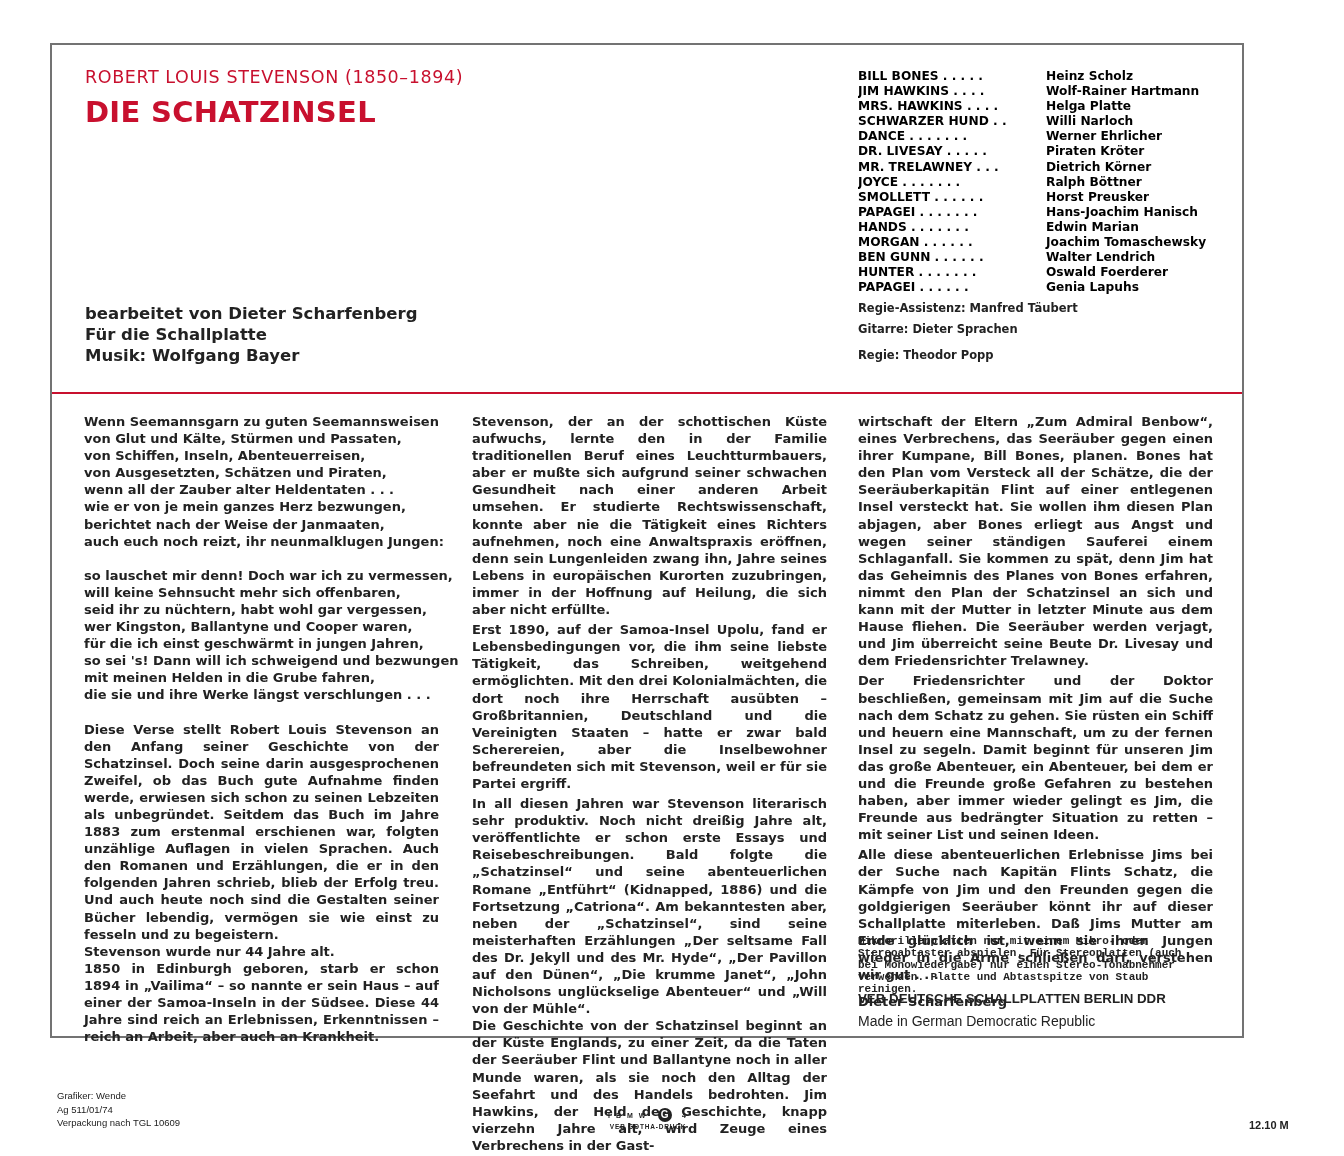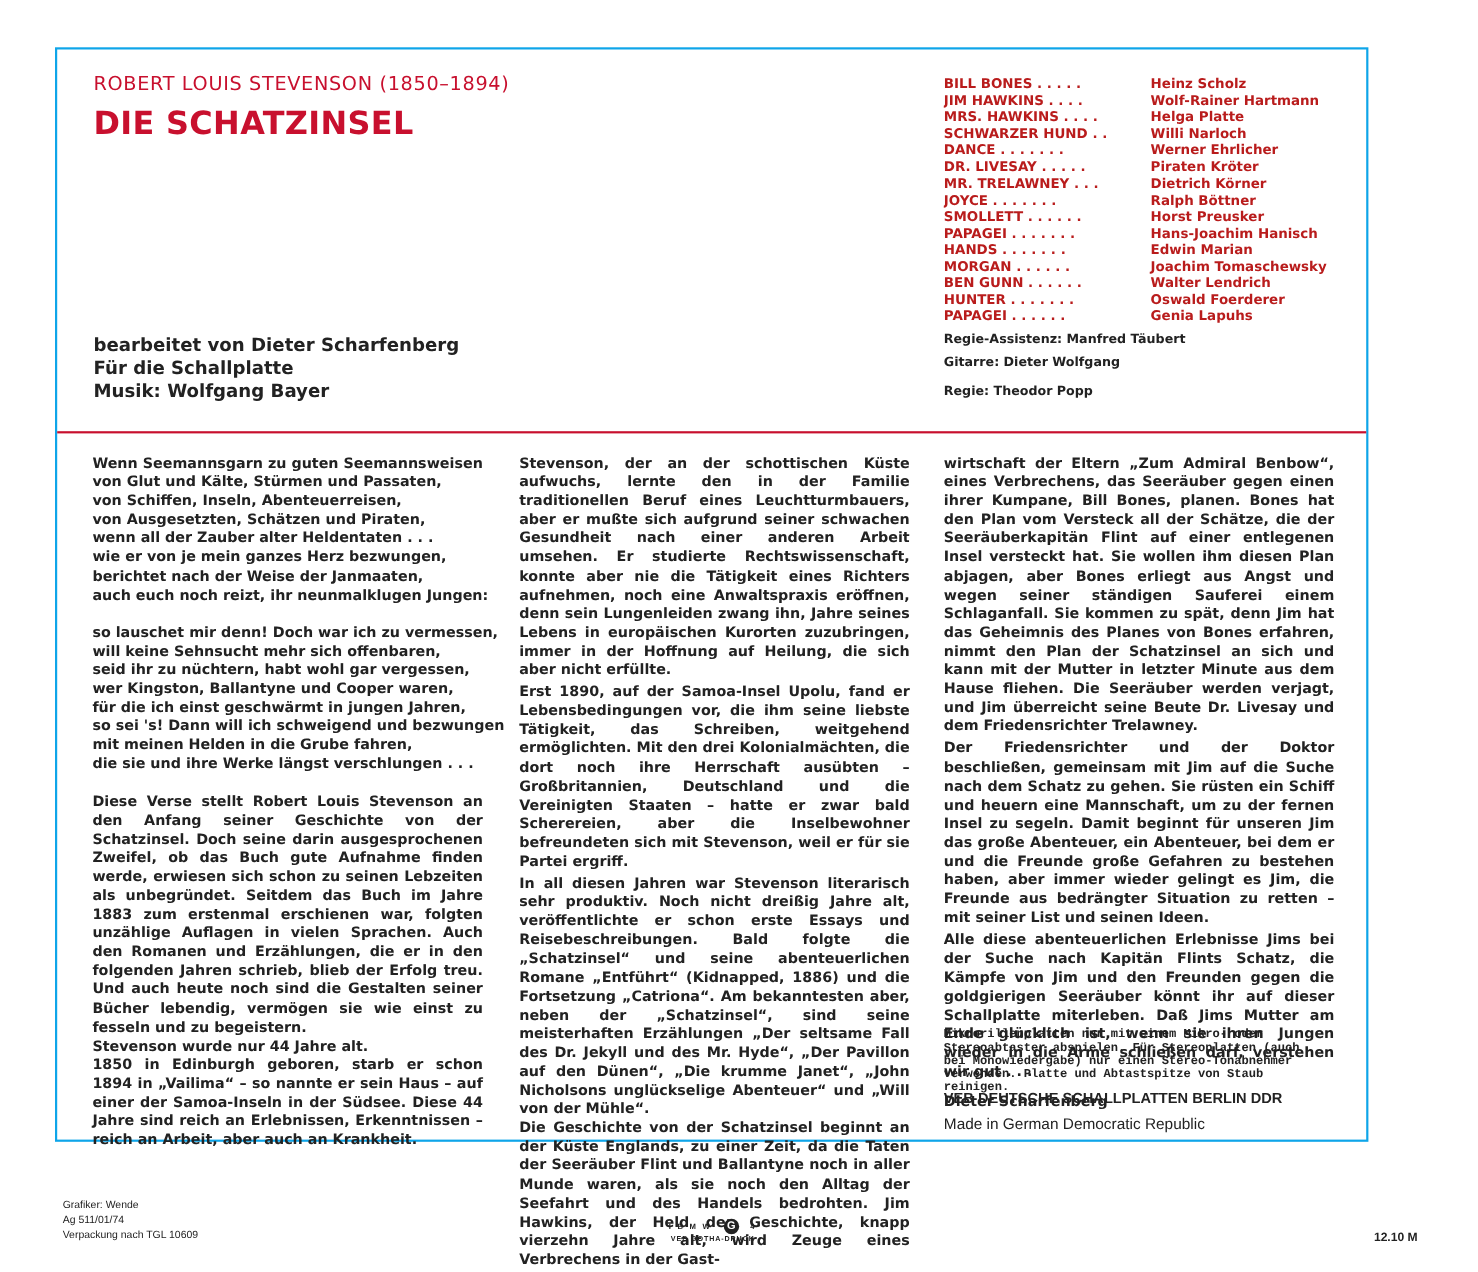--- a/index.html
+++ b/index.html
@@ -1,23 +1,23 @@
 <!DOCTYPE html>
 <html><head>
 <meta charset="utf-8">
 <style>
   html, body { margin: 0; padding: 0; background: #ffffff; }
   body { width: 1344px; height: 1156px; position: relative; overflow: hidden; font-family: "DejaVu Sans", sans-serif; color: #1a1a1a; }
-  .frame { position: absolute; left: 50px; top: 43px; width: 1194px; height: 995px; border: 2px solid #0ea5e9; box-sizing: border-box; }
+  .frame { position: absolute; left: 50px; top: 43px; width: 1194px; height: 995px; border: 2px solid #737373; box-sizing: border-box; }
   .divider { position: absolute; left: 0; right: 0; top: 347px; height: 0; border-top: 2px solid #c8102e; }
   .author { position: absolute; left: 33px; top: 22px; font-size: 17.5px; color: #c8102e; letter-spacing: 0.6px; font-weight: normal; white-space: nowrap; }
   .title { position: absolute; left: 33px; top: 50px; font-size: 29px; color: #c8102e; font-weight: bold; letter-spacing: 0.3px; white-space: nowrap; }
   .credits { position: absolute; left: 33px; top: 258px; font-size: 16.5px; line-height: 21px; font-weight: bold; color: #222; }
   .credits div { white-space: nowrap; }
-  .cast { position: absolute; left: 806px; top: 24px; font-size: 12.2px; line-height: 15.1px; font-weight: bold; color: #b91c1c; }
+  .cast { position: absolute; left: 806px; top: 24px; font-size: 12.2px; line-height: 15.1px; font-weight: bold; color: #000000; }
   .cast-row { display: flex; white-space: nowrap; }
   .cast-role { width: 188px; overflow: hidden; }
   .cast-actor { }
   .staff { position: absolute; left: 806px; font-size: 11.5px; font-weight: bold; color: #222; white-space: nowrap; }
   .col { position: absolute; top: 368px; font-size: 13px; line-height: 17.1px; font-weight: bold; color: #222; text-align: justify; }
   .col1 { left: 32px; width: 355px; }
   .col2 { left: 420px; width: 355px; }
   .col3 { left: 806px; width: 355px; }
   .poem { text-align: left; white-space: nowrap; }
   .poem div { }
@@ -105,21 +105,21 @@
         <span class="cast-role">HUNTER . . . . . . .</span>
         <span class="cast-actor">Oswald Foerderer</span>
       </div>
       <div class="cast-row">
         <span class="cast-role">PAPAGEI . . . . . .</span>
         <span class="cast-actor">Genia Lapuhs</span>
       </div>
     </div>
 
   <div class="staff" style="top:256px">Regie-Assistenz: Manfred Täubert</div>
-  <div class="staff" style="top:277px">Gitarre: Dieter Wolfgang</div>
+  <div class="staff" style="top:277px">Gitarre: Dieter Sprachen</div>
   <div class="staff" style="top:303px">Regie: Theodor Popp</div>
 
   <div class="divider"></div>
 
   <div class="col col1">
     <div class="poem" id="stanza1">
         <div>Wenn Seemannsgarn zu guten Seemannsweisen</div>
         <div>von Glut und Kälte, Stürmen und Passaten,</div>
         <div>von Schiffen, Inseln, Abenteuerreisen,</div>
         <div>von Ausgesetzten, Schätzen und Piraten,</div>

